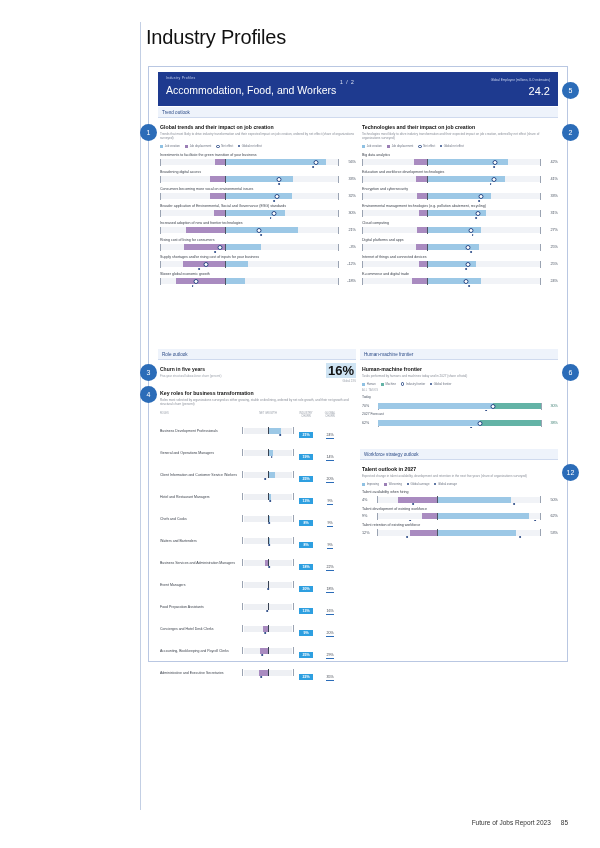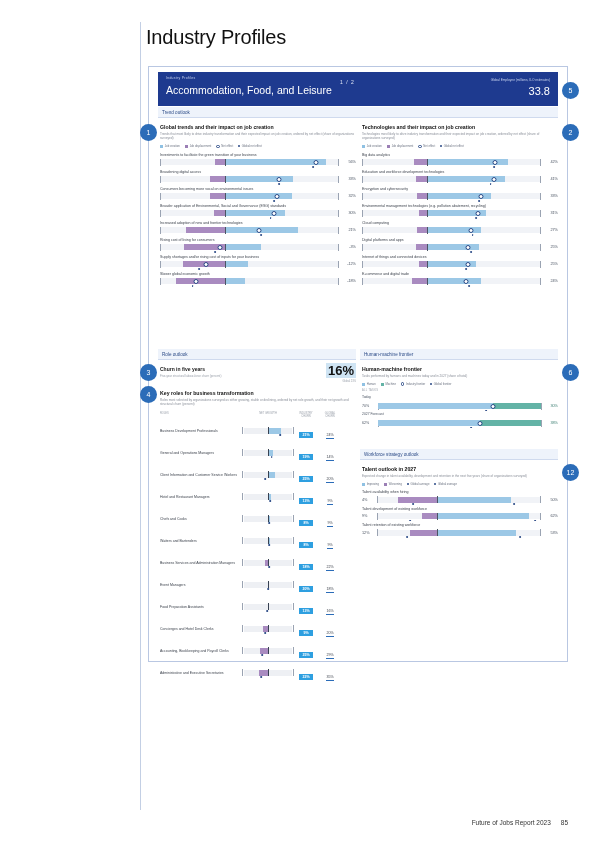--- a/index.html
+++ b/index.html
@@ -182,24 +182,24 @@
 <div class="page">
 
   <div class="left-rule"></div>
 
   <div class="page-title">Industry Profiles</div>
 
   <div class="card"></div>
 
   <div class="card-head">
     <div class="ch-eyebrow">Industry Profiles</div>
-    <div class="ch-title">Accommodation, Food, and Leisure</div>
+    <div class="ch-title">Accommodation, Food, and Workers</div>
     <div class="ch-pager">1 / 2</div>
     <div class="ch-metric-label">Global Employee (millions, ILO estimates)</div>
-    <div class="ch-metric-value">33.8</div>
+    <div class="ch-metric-value">24.2</div>
   </div>
   <div class="badge" style="left:562px; top:82px;">5</div>
 
   <div class="strip" style="left:158px; top:107px; width:400px;">Trend outlook</div>
 
   <div class="col" style="left:160px; top:124px; width:196px;">
     <div class="col-title">Global trends and their impact on job creation</div>
     <div class="col-desc">Trends that most likely to drive industry transformation and their expected impact on job creation, ordered by net effect (share of organizations surveyed)</div>
     <div class="legend">
       <span class="legend-item">

